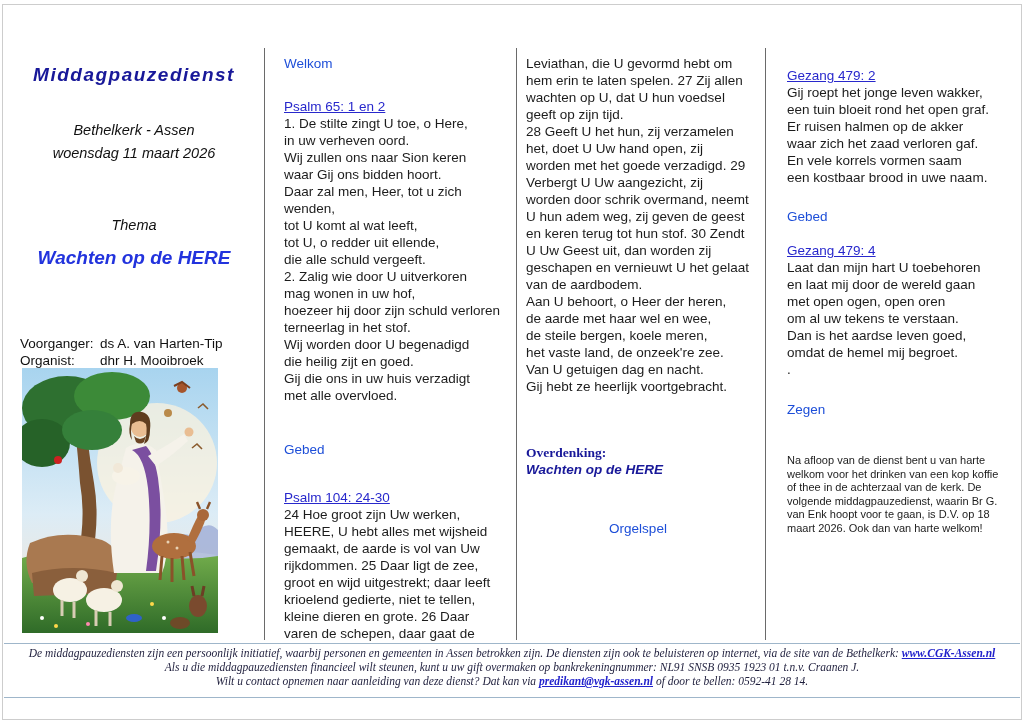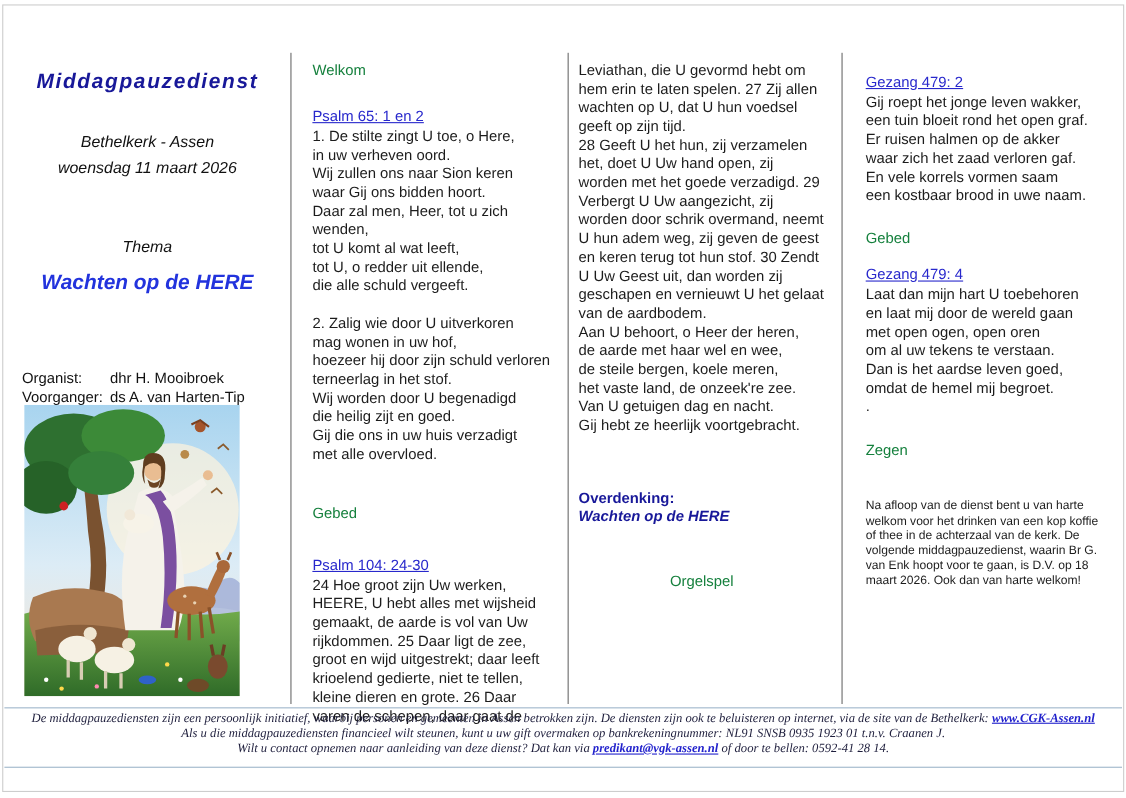--- a/index.html
+++ b/index.html
@@ -10,42 +10,42 @@
   .col { position:absolute; top:0; }
   .col1 { left:18px;  width:232px; text-align:center; }
   .col2 { left:284px; width:221px; }
   .col3 { left:526px; width:224px; }
   .col4 { left:787px; width:226px; }
 
   .vdiv { position:absolute; top:48px; height:592px; width:1px; background:#6a6a6a; }
   .vdiv1 { left:264px; } .vdiv2 { left:516px; } .vdiv3 { left:765px; }
 
   .body-text { font-size:13.5px; line-height:17px; color:#1c1c1c; white-space:pre-line; }
-  .heading-blue { font-size:13.5px; line-height:17px; color:#15803d; }
+  .heading-blue { font-size:13.5px; line-height:17px; color:#1d4ed8; }
   .link-heading { font-size:13.5px; line-height:17px; color:#2828cc; text-decoration:underline; cursor:pointer; }
 
   .title { margin-top:64px; font-size:19px; font-weight:bold; font-style:italic; letter-spacing:1.5px; color:#181899; }
   .church { margin-top:36px; font-size:14.5px; font-style:italic; color:#111; }
   .date   { margin-top:7px;  font-size:14.5px; font-style:italic; color:#111; }
   .thema-label { margin-top:56px; font-size:14.5px; font-style:italic; color:#111; }
   .thema-title { margin-top:14px; font-size:19px; font-weight:bold; font-style:italic; color:#2233dd; }
   .roles { margin-top:66px; text-align:left; padding-left:2px; }
   .role-row { display:flex; font-size:13.5px; line-height:17px; color:#111; }
   .role-label { width:80px; }
 
   .painting { position:absolute; left:22px; top:368px; width:196px; height:265px; }
 
   .c2-welkom { margin-top:55px; }
   .c2-psalm65-h { margin-top:25px; }
   .c2-gebed { margin-top:37px; }
   .c2-psalm104-h { margin-top:30px; }
   .c3-par1 { margin-top:55px; }
   .c3-gezang1-h { margin-top:30px; }
   .c3-overdenking { margin-top:49px; text-align:left; }
-  .overdenking-label { font-size:13.5px; line-height:17px; font-weight:bold; color:#181899; }
+  .overdenking-label { font-size:13.5px; line-height:17px; font-weight:bold; color:#181899;font-family:Liberation Serif, serif; }
   .overdenking-title { font-size:13.5px; line-height:17px; font-weight:bold; font-style:italic; color:#181899; }
   .c3-orgelspel { margin-top:42px;text-align:center; }
   .c4-gezang2-h { margin-top:66px; }
   .c4-gebed { margin-top:22px; }
   .c4-gezang4-h { margin-top:16px; }
   .c4-zegen { margin-top:23px; }
   .c4-closing { margin-top:36px; font-size:11px; line-height:13.5px; color:#1c1c1c; width:214px; }
 
   .hr-footer { position:absolute; left:4px; right:4px; height:1px; background:#9fb6ca; }
   .hr-top { top:643px; } .hr-bottom { top:697px; }
@@ -66,26 +66,26 @@
   <div class="vdiv vdiv3"></div>
 
   <div class="col col1">
     <div class="title">Middagpauzedienst</div>
     <div class="church">Bethelkerk - Assen</div>
     <div class="date">woensdag 11 maart 2026</div>
     <div class="thema-label">Thema</div>
     <div class="thema-title">Wachten op de HERE</div>
     <div class="roles">
       <div class="role-row">
+        <span class="role-label">Voorganger:</span>
+        <span>ds A. van Harten-Tip</span>
+      </div>
+      <div class="role-row">
         <span class="role-label">Organist:</span>
         <span>dhr H. Mooibroek</span>
-      </div>
-      <div class="role-row">
-        <span class="role-label">Voorganger:</span>
-        <span>ds A. van Harten-Tip</span>
       </div>
     </div>
   </div>
 
   <svg class="painting" viewBox="0 0 196 265" xmlns="http://www.w3.org/2000/svg">
     <defs>
       <linearGradient id="sky" x1="0" y1="0" x2="0" y2="1">
         <stop offset="0" stop-color="#a8d4ef"></stop>
           <stop offset="0.55" stop-color="#dcecf6"></stop>
           <stop offset="1" stop-color="#f9e6d2"></stop>
@@ -156,21 +156,21 @@
     <div class="heading-blue c2-welkom">Welkom</div>
     <div class="c2-psalm65-h"><span class="link-heading">Psalm 65: 1 en 2</span></div>
     <div class="body-text">1. De stilte zingt U toe, o Here,
 in uw verheven oord.
 Wij zullen ons naar Sion keren
 waar Gij ons bidden hoort.
 Daar zal men, Heer, tot u zich wenden,
 tot U komt al wat leeft,
 tot U, o redder uit ellende,
 die alle schuld vergeeft.</div>
-    <div class="body-text" style="margin-top:17px;">2. Zalig wie door U uitverkoren
+    <div class="body-text" style="">2. Zalig wie door U uitverkoren
 mag wonen in uw hof,
 hoezeer hij door zijn schuld verloren
 terneerlag in het stof.
 Wij worden door U begenadigd
 die heilig zijt en goed.
 Gij die ons in uw huis verzadigt
 met alle overvloed.</div>
     <div class="heading-blue c2-gebed">Gebed</div>
     <div class="c2-psalm104-h"><span class="link-heading">Psalm 104: 24-30</span></div>
     <div class="body-text">24 Hoe groot zijn Uw werken, HEERE, U hebt alles met wijsheid gemaakt, de aarde is vol van Uw rijkdommen. 25 Daar ligt de zee, groot en wijd uitgestrekt; daar leeft krioelend gedierte, niet te tellen, kleine dieren en grote. 26 Daar varen de schepen, daar gaat de</div>

